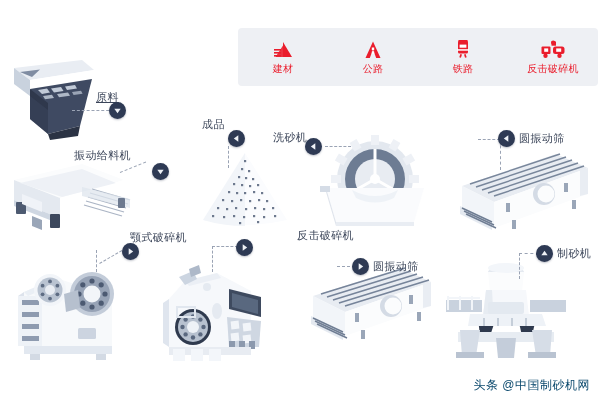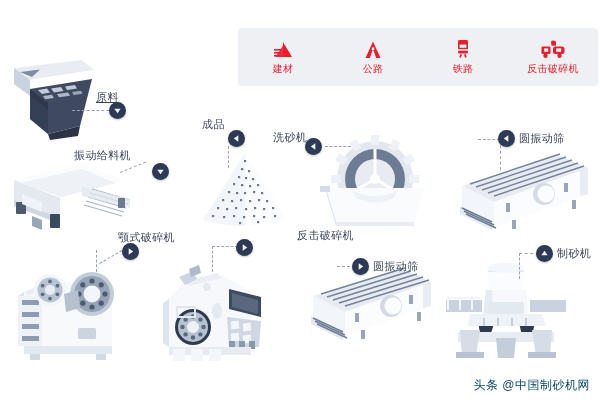--- a/index.html
+++ b/index.html
@@ -479,21 +479,21 @@
       </svg>
   </div>
 
   <div class="badge" style="left:498px;top:130px;">
     <svg width="9" height="9" viewBox="0 0 10 10">
         <path d="M7 1.5 L7 8.5 L2 5 Z" fill="#eef1f6"></path>
       </svg>
   </div>
   <div class="cap" style="left:519px;top:131px;">圆振动筛</div>
 
-  <div class="cap" style="left:118px;top:230px;">颚式破碎机</div>
+  <div class="cap" style="left:130px;top:230px;">颚式破碎机</div>
   <div class="badge" style="left:122px;top:243px;">
     <svg width="9" height="9" viewBox="0 0 10 10">
         <path d="M3 1.5 L3 8.5 L8 5 Z" fill="#eef1f6"></path>
       </svg>
   </div>
 
   <div class="badge" style="left:236px;top:239px;">
     <svg width="9" height="9" viewBox="0 0 10 10">
         <path d="M3 1.5 L3 8.5 L8 5 Z" fill="#eef1f6"></path>
       </svg>

